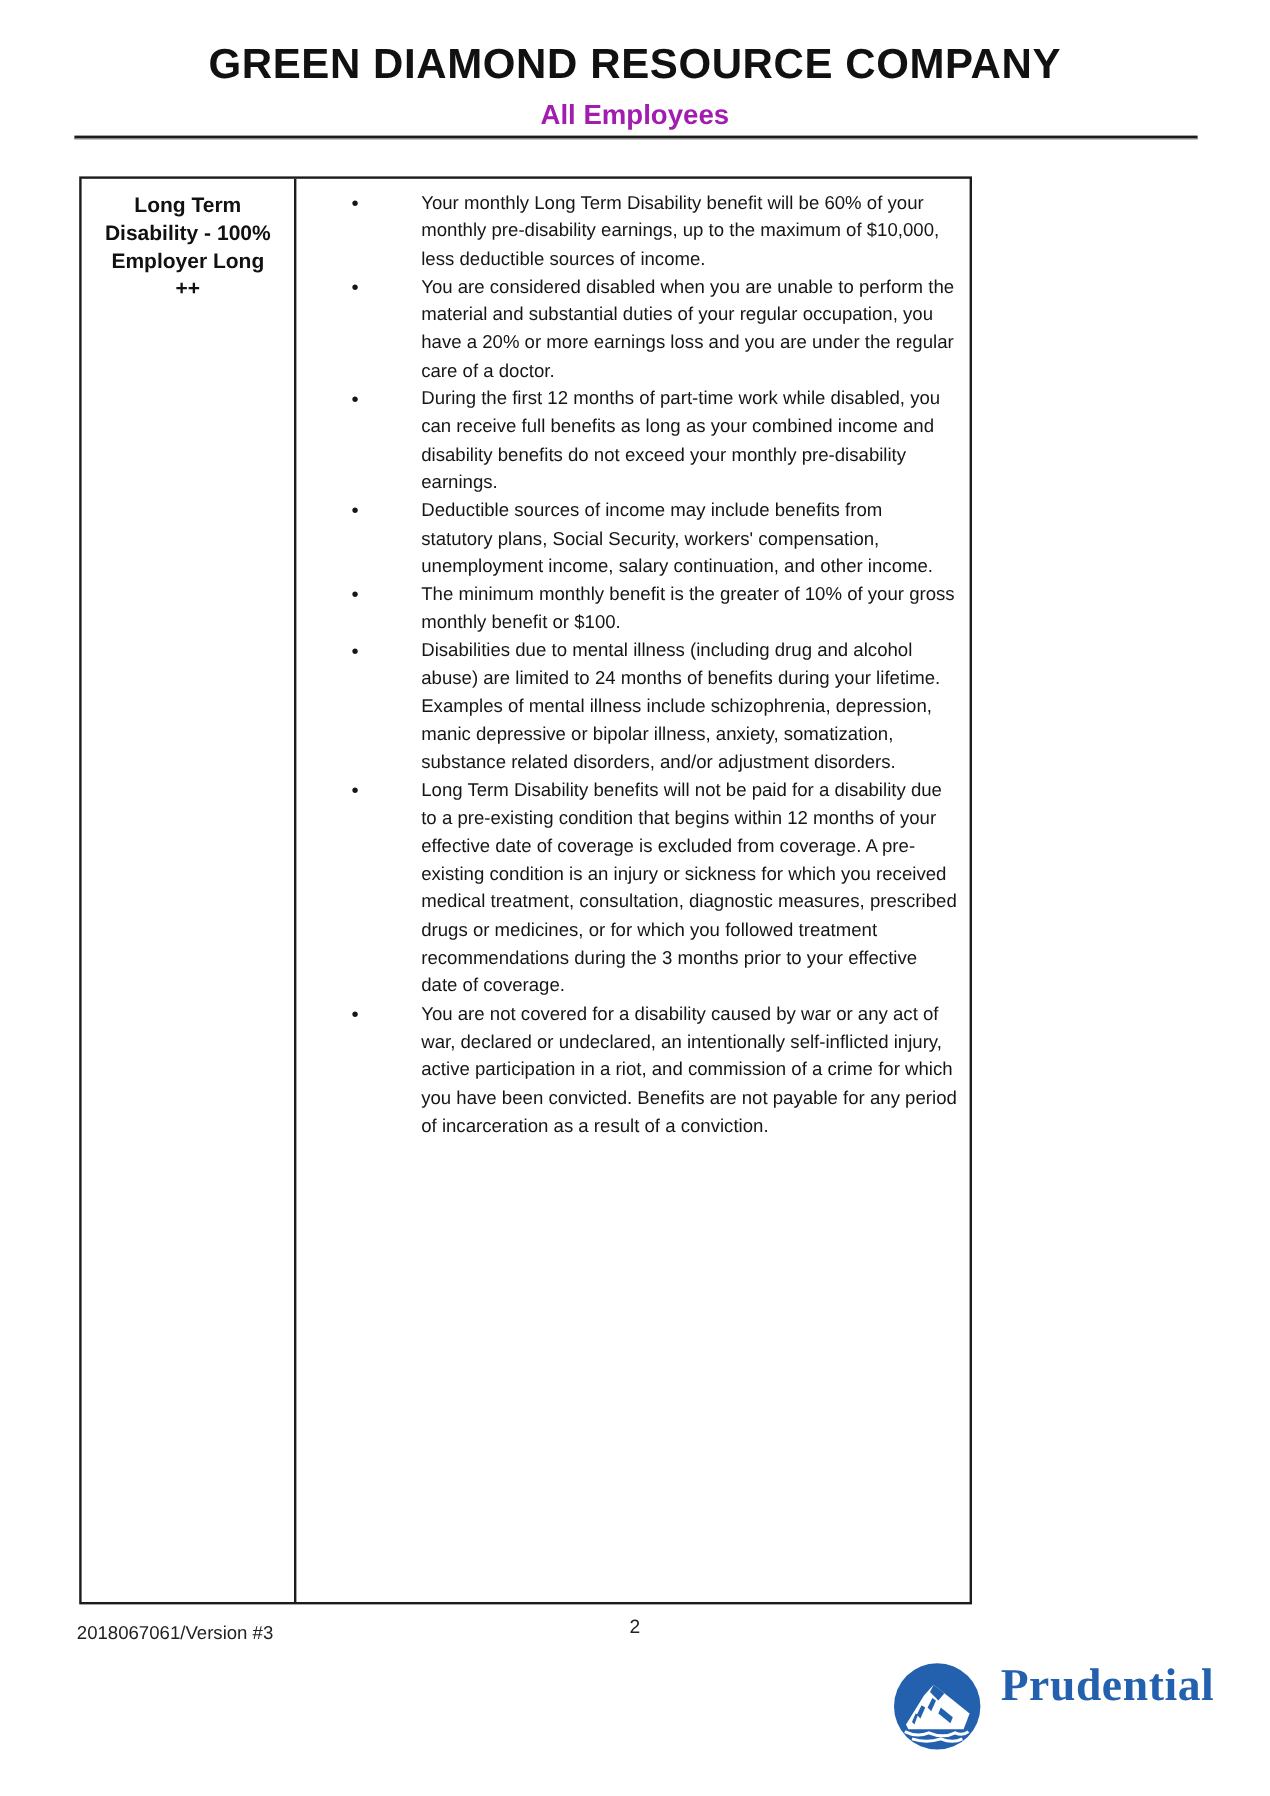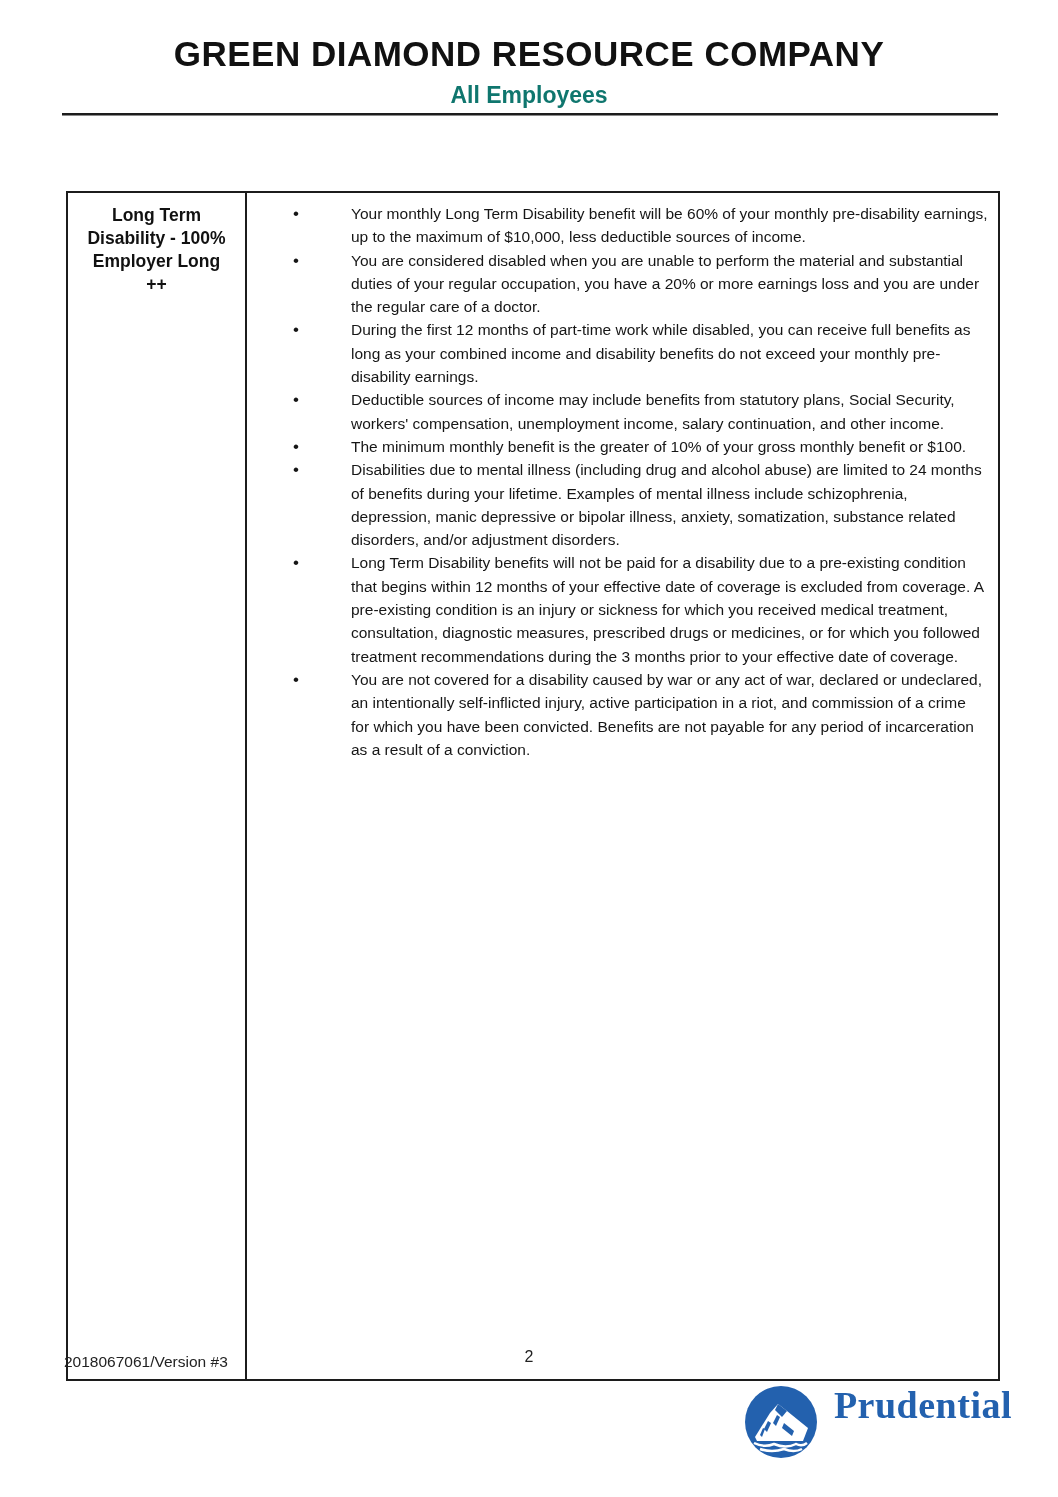--- a/index.html
+++ b/index.html
@@ -20,34 +20,33 @@
     position: absolute; top: 34px; left: 0; right: 0;
     text-align: center;
     font-size: 35px; font-weight: bold;
     letter-spacing: 0.5px;
     color: #111;
   }
   .doc-subtitle {
     position: absolute; top: 82px; left: 0; right: 0;
     text-align: center;
     font-size: 23px; font-weight: bold;
-    color: #0f766e;
+    color: #a21caf;
   }
   .header-rule {
     position: absolute; top: 113px; left: 62px; width: 936px;
     height: 3px; background: #1c1c1c;
     border-bottom: 1px solid #8a8a8a;
   }
   
   .benefits-table {
     position: absolute; top: 147px; left: 66px;
-    width: 934px; height: 1190px;
+    width: 744px; height: 1190px;
     border: 2px solid #1c1c1c;
     display: flex;
-    margin-top: 44px;
   }
   .benefit-name-cell {
     width: 179px; flex: 0 0 179px;
     border-right: 2px solid #1c1c1c;
     padding-top: 11px;
     text-align: center;
   }
   .benefit-name-line {
     font-size: 17.5px; font-weight: bold;
     line-height: 23px; color: #111;

